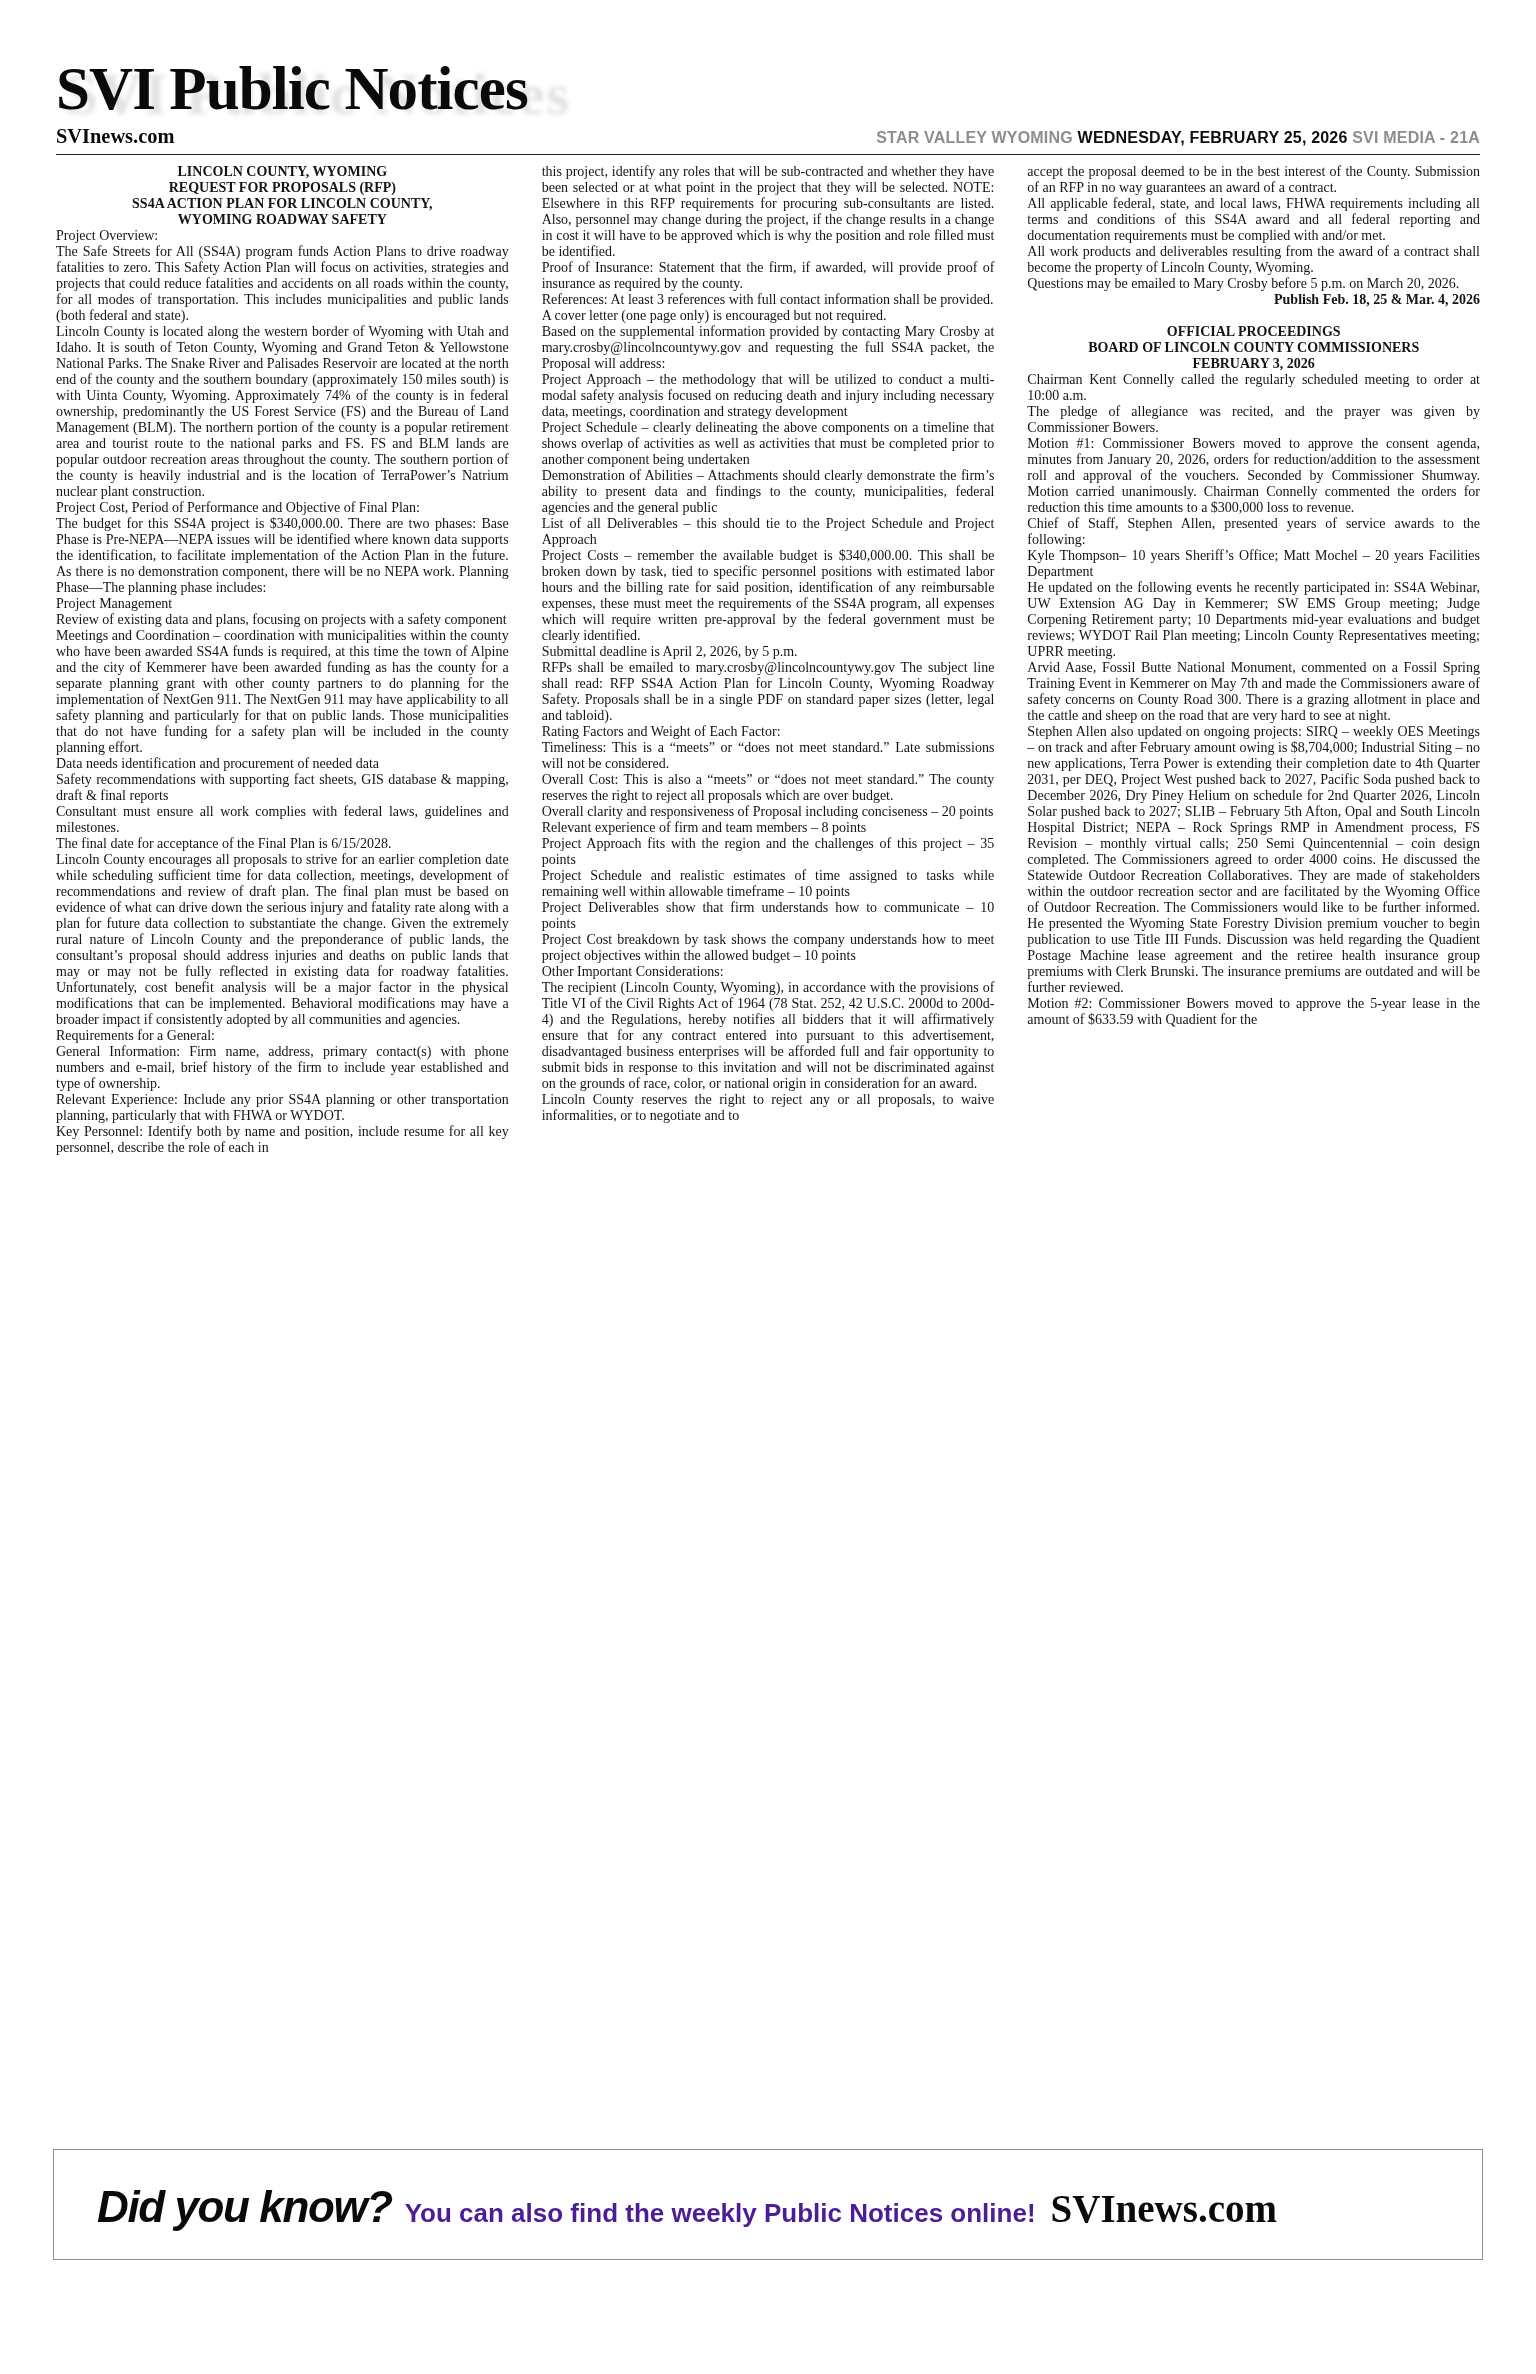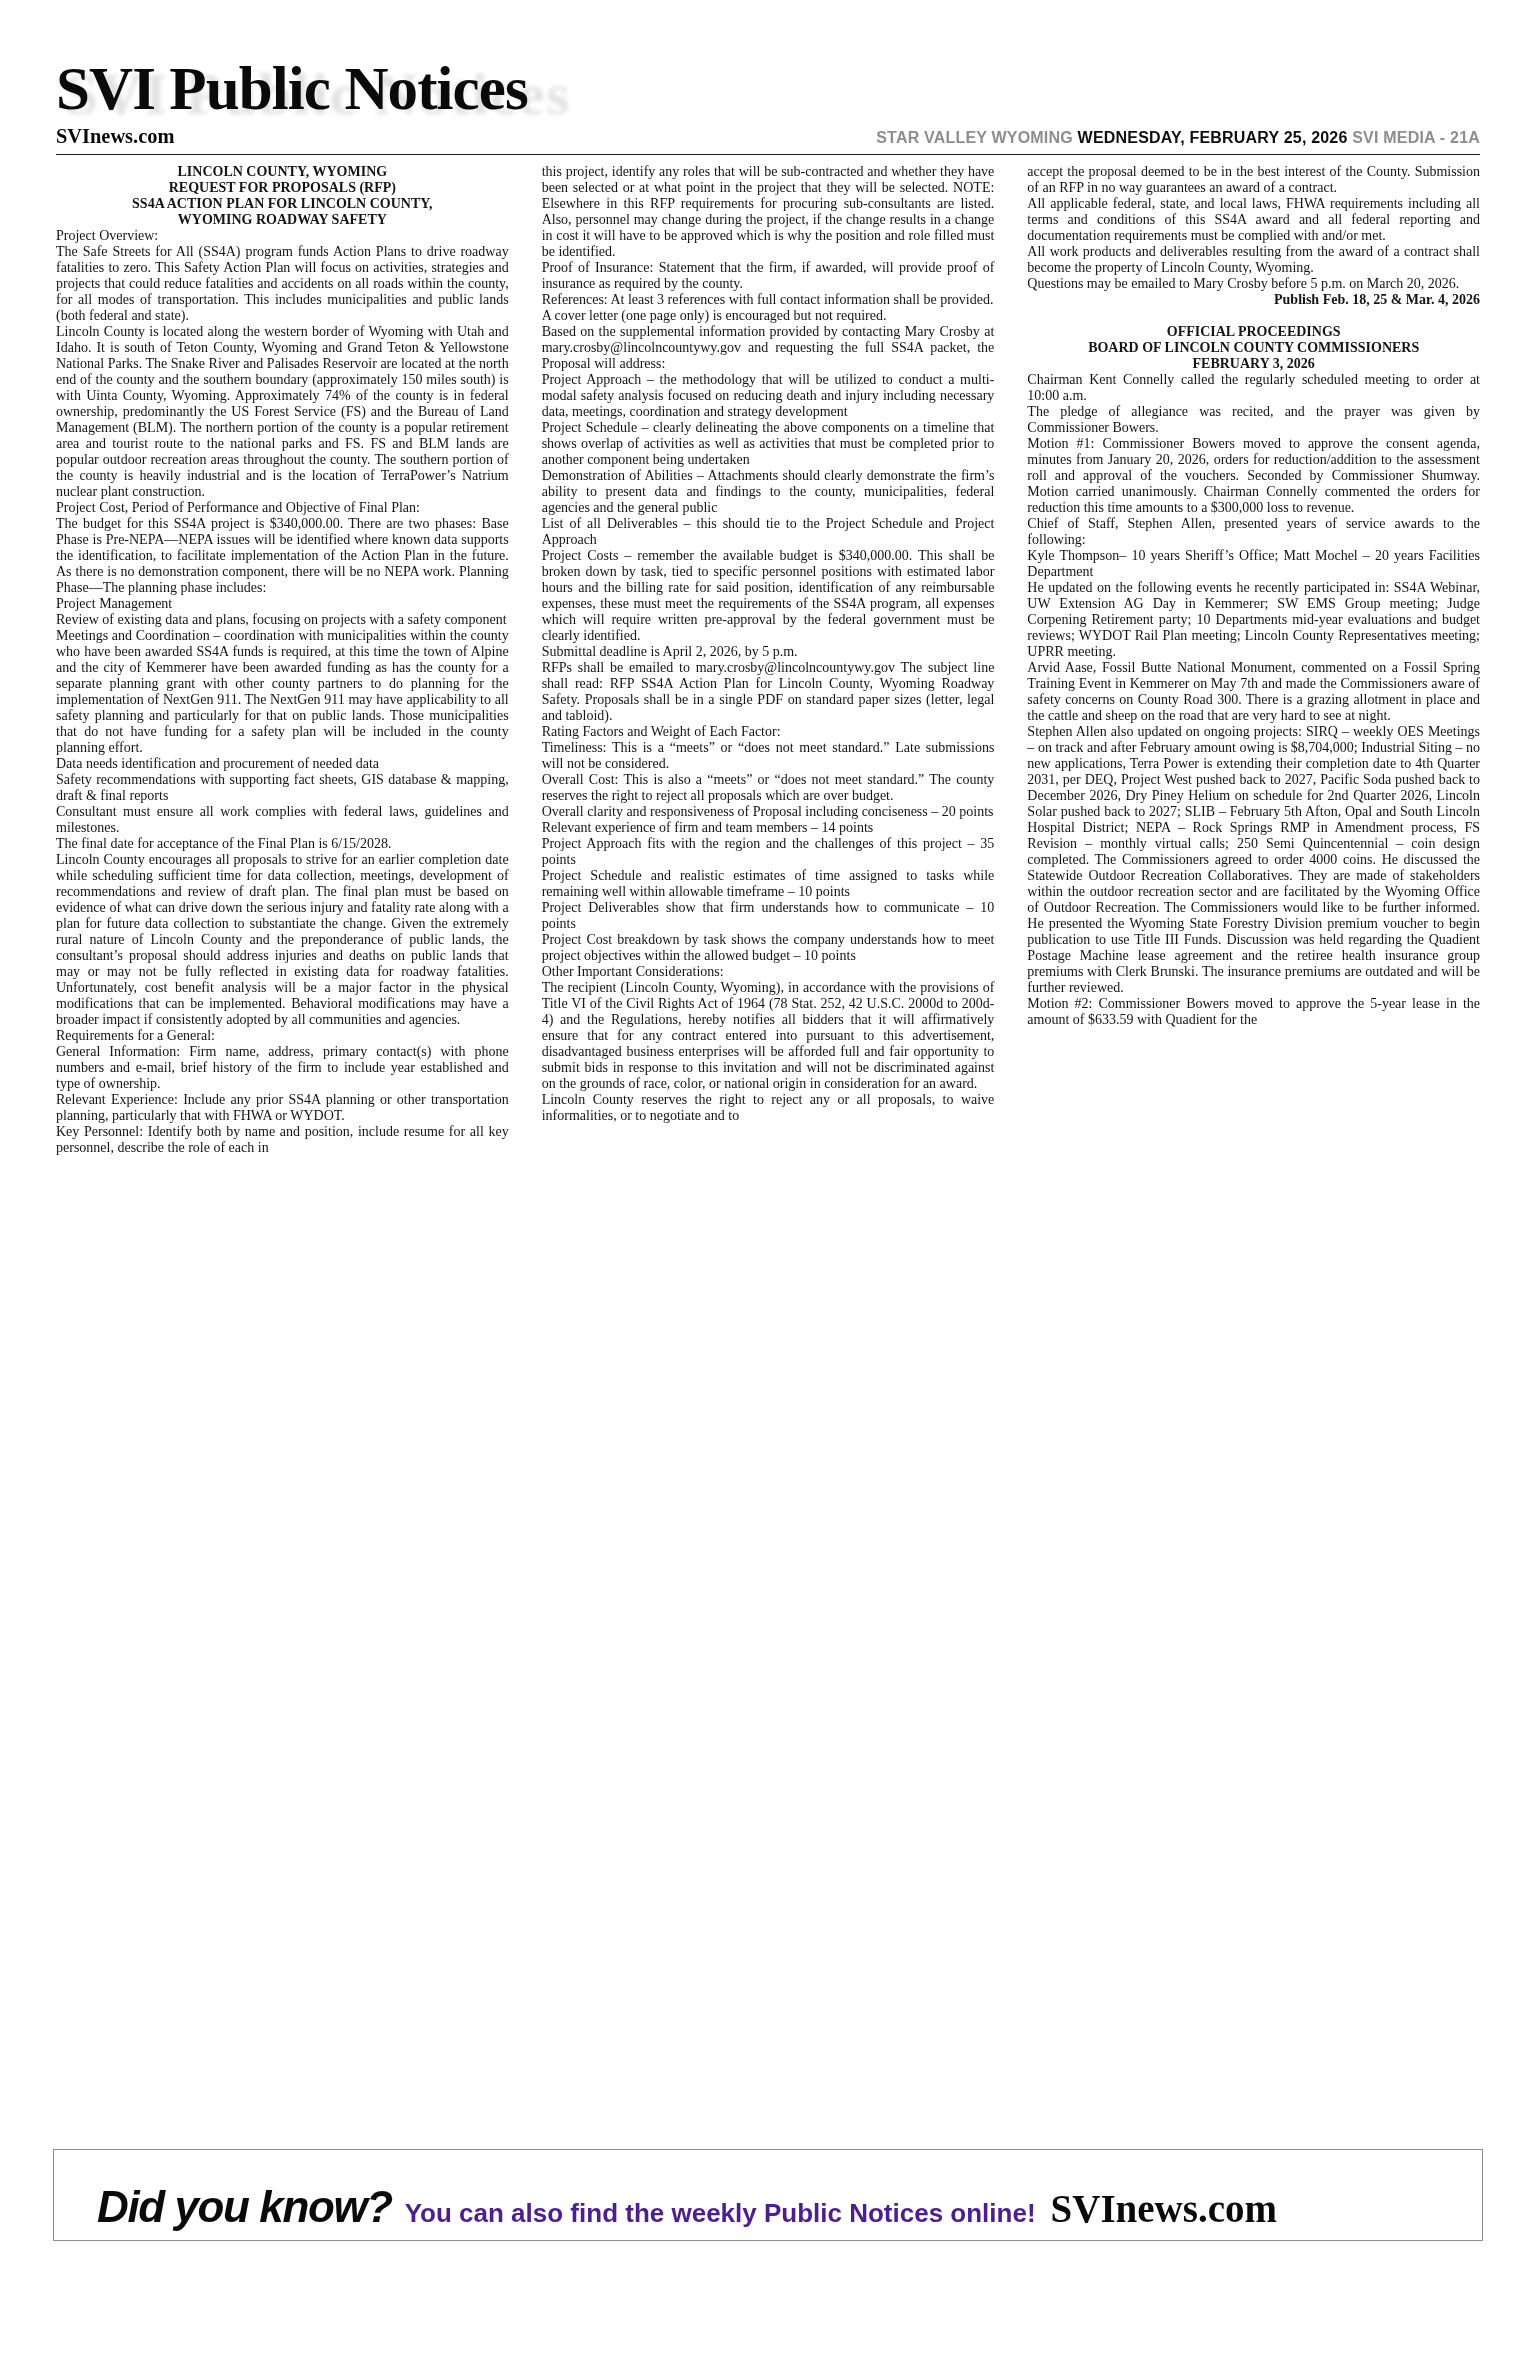--- a/index.html
+++ b/index.html
@@ -86,21 +86,21 @@
   .block-p  { text-align: justify; }
   .block-pr { text-align: right; font-weight: bold; }
   .block-gap { height: 16px; }
 
   
   .banner {
     position: absolute;
     left: 53px;
     right: 53px;
     top: 2121px;
-    height: 92px;
+    height: 111px;
     border: 0.9px solid #8f8f8f;
     background: #ffffff;
     display: flex;
     align-items: baseline;
     padding: 32px 0 0 43px;
     white-space: nowrap;
   }
   .banner .lead {
     font-family: "Liberation Sans", sans-serif;
     font-size: 44px;
@@ -177,21 +177,21 @@
         <p class="block-p">Project Schedule – clearly delineating the above components on a timeline that shows overlap of activities as well as activities that must be completed prior to another component being undertaken</p>
         <p class="block-p">Demonstration of Abilities – Attachments should clearly demonstrate the firm’s ability to present data and findings to the county, municipalities, federal agencies and the general public</p>
         <p class="block-p">List of all Deliverables – this should tie to the Project Schedule and Project Approach</p>
         <p class="block-p">Project Costs – remember the available budget is $340,000.00. This shall be broken down by task, tied to specific personnel positions with estimated labor hours and the billing rate for said position, identification of any reimbursable expenses, these must meet the requirements of the SS4A program, all expenses which will require written pre-approval by the federal government must be clearly identified.</p>
         <p class="block-p">Submittal deadline is April 2, 2026, by 5 p.m.</p>
         <p class="block-p">RFPs shall be emailed to mary.crosby@lincolncountywy.gov  The subject line shall read: RFP SS4A Action Plan for Lincoln County, Wyoming Roadway Safety. Proposals shall be in a single PDF on standard paper sizes (letter, legal and tabloid).</p>
         <p class="block-p">Rating Factors and Weight of Each Factor:</p>
         <p class="block-p">Timeliness: This is a “meets” or “does not meet standard.” Late submissions will not be considered.</p>
         <p class="block-p">Overall Cost: This is also a “meets” or “does not meet standard.” The county reserves the right to reject all proposals which are over budget.</p>
         <p class="block-p">Overall clarity and responsiveness of Proposal including conciseness – 20 points</p>
-        <p class="block-p">Relevant experience of firm and team members – 14 points</p>
+        <p class="block-p">Relevant experience of firm and team members – 8 points</p>
         <p class="block-p">Project Approach fits with the region and the challenges of this project – 35 points</p>
         <p class="block-p">Project Schedule and realistic estimates of time assigned to tasks while remaining well within allowable timeframe – 10 points</p>
         <p class="block-p">Project Deliverables show that firm understands how to communicate – 10 points</p>
         <p class="block-p">Project Cost breakdown by task shows the company understands how to meet project objectives within the allowed budget – 10 points</p>
         <p class="block-p">Other Important Considerations:</p>
         <p class="block-p">The recipient (Lincoln County, Wyoming), in accordance with the provisions of Title VI of the Civil Rights Act of 1964 (78 Stat. 252, 42 U.S.C. 2000d to 200d-4) and the Regulations, hereby notifies all bidders that it will affirmatively ensure that for any contract entered into pursuant to this advertisement, disadvantaged business enterprises will be afforded full and fair opportunity to submit bids in response to this invitation and will not be discriminated against on the grounds of race, color, or national origin in consideration for an award.</p>
         <p class="block-p">Lincoln County reserves the right to reject any or all proposals, to waive informalities, or to negotiate and to</p>
       </section>
     <section class="col">
         <p class="block-p">accept the proposal deemed to be in the best interest of the County.  Submission of an RFP in no way guarantees an award of a contract.</p>

